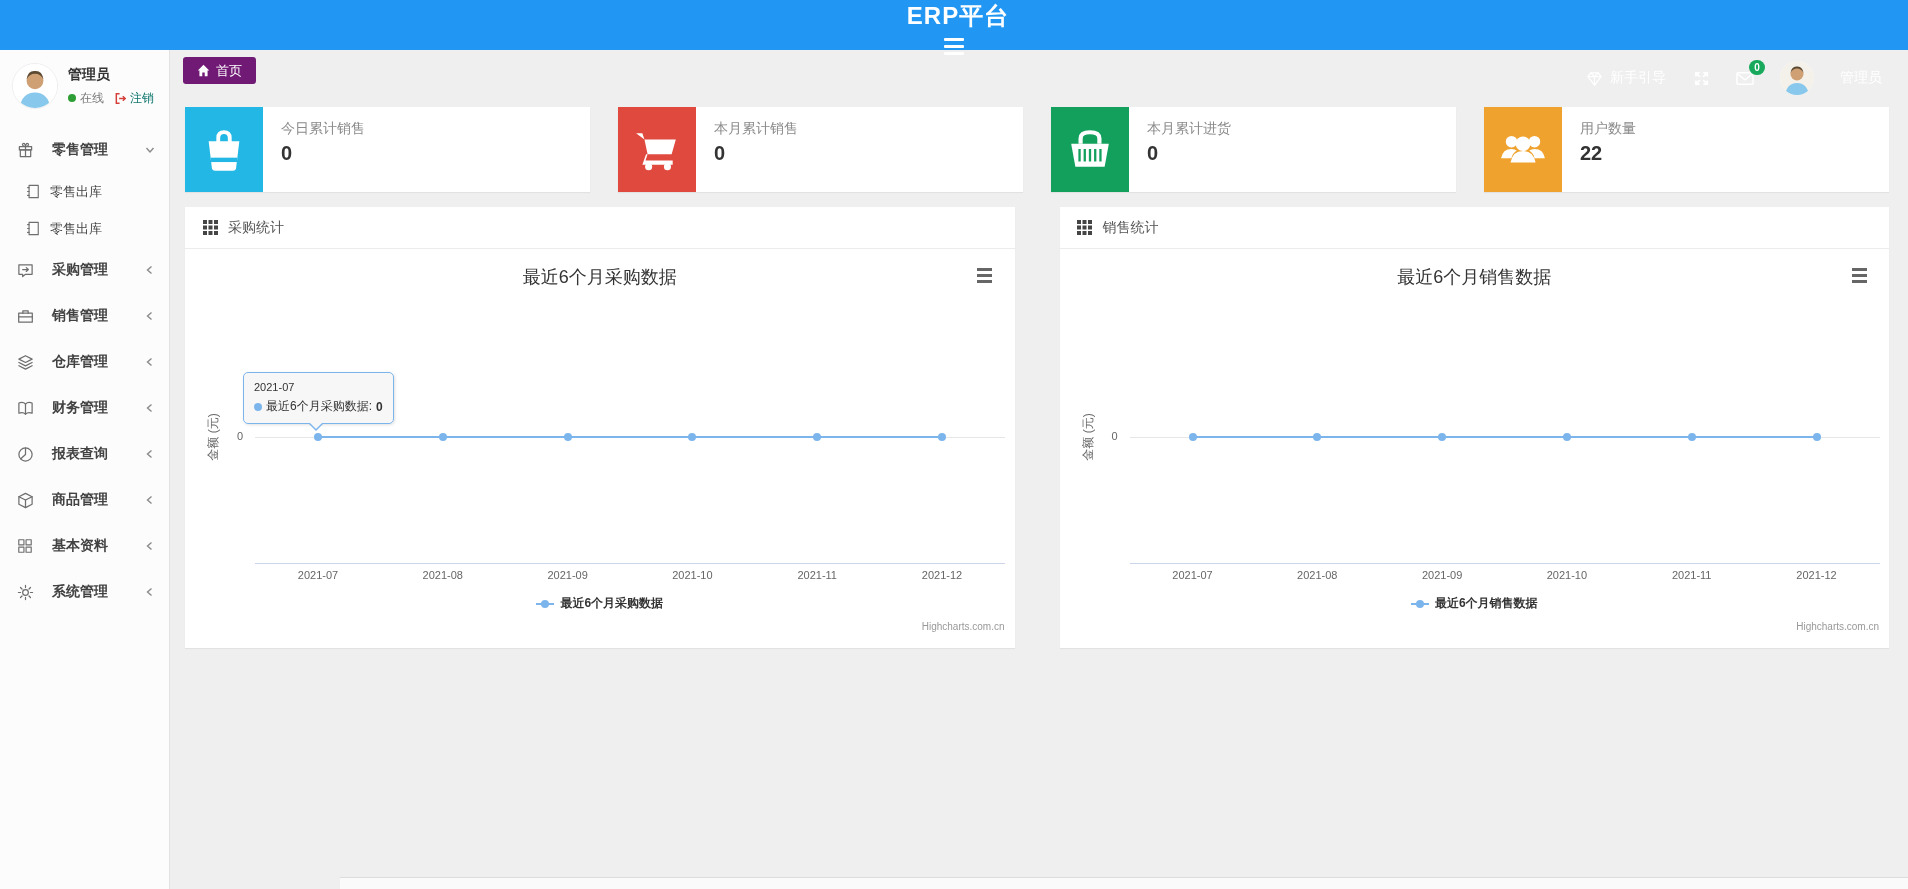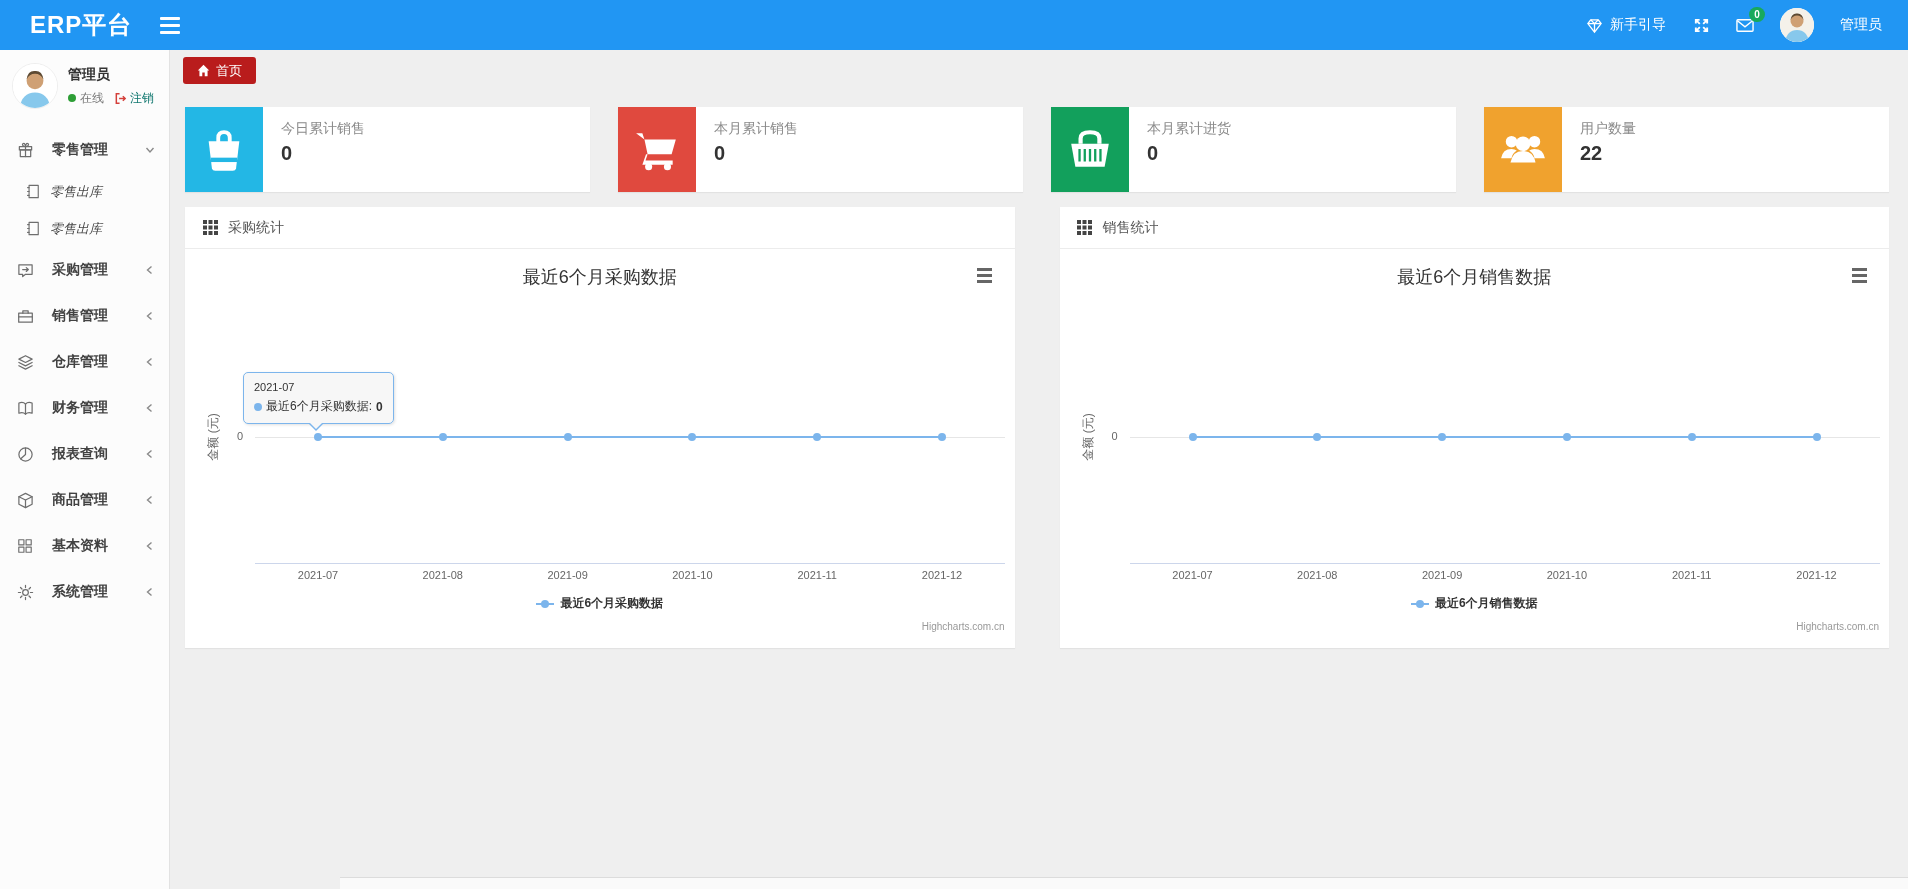--- a/index.html
+++ b/index.html
@@ -1,21 +1,21 @@
 <!DOCTYPE html>
 <html><head>
 <meta charset="utf-8">
 <style>
   * { margin:0; padding:0; box-sizing:border-box; }
   html,body { width:1908px; height:889px; overflow:hidden;
     font-family:"Liberation Sans","DejaVu Sans",sans-serif; background:#efefef; }
 
   
   .navbar { position:fixed; top:0; left:0; right:0; height:50px; background:#2196f3;
-    display:flex; align-items:center; z-index:50; color:#fff; }
+    display:flex; align-items:center; z-index:50; color:#fff;flex-direction:column; }
   .brand { font-size:24px; font-weight:bold; letter-spacing:1px; padding:0 22px 0 30px; }
   .nav-burger { display:flex; flex-direction:column; gap:4px; cursor:pointer; padding:6px; }
   .nav-burger span { width:20px; height:3px; background:#fff; border-radius:1px; }
   .nav-right { margin-left:auto; display:flex; align-items:center; gap:26px; padding-right:26px; }
   .nav-item { display:flex; align-items:center; gap:7px; font-size:14px; cursor:pointer; }
   .mail-wrap { position:relative; cursor:pointer; }
   .badge { position:absolute; top:-9px; right:-11px; min-width:16px; height:15px; padding:0 4px;
     border-radius:8px; background:#18a95c; color:#fff; font-size:10px; line-height:15px;
     text-align:center; font-weight:bold; }
   .avatar { width:34px; height:34px; border-radius:50%; background:#fff; overflow:hidden;
@@ -30,28 +30,28 @@
   .profile-name { font-size:14px; color:#333; font-weight:bold; margin-bottom:6px; }
   .profile-row { display:flex; align-items:center; gap:4px; font-size:12px; color:#777; }
   .dot-online { width:8px; height:8px; border-radius:50%; background:#2d9e36; display:inline-block; }
   .logout-link { display:flex; align-items:center; gap:3px; cursor:pointer; margin-left:6px; color:#0f766e;text-align:right; }
   .menu { list-style:none; margin-top:4px; }
   .menu-item { display:flex; align-items:center; gap:18px; height:46px; padding:0 14px 0 16px;
     font-size:14px; color:#424242; font-weight:bold; cursor:pointer; }
   .menu-item .chev { margin-left:auto; }
   .submenu { list-style:none; }
   .submenu-item { display:flex; align-items:center; gap:8px; height:37px; padding-left:24px;
-    font-size:13px; color:#454545; cursor:pointer;font-style:italic; }
+    font-size:13px; color:#454545; cursor:pointer; }
   .mi-icon { width:18px; height:18px; flex:none; display:flex; align-items:center; justify-content:center; }
 
   
   .content { position:absolute; top:50px; left:170px; right:0; bottom:0; background:#efefef; }
   .tabbar { height:34px; padding:7px 0 0 13px; }
   .tab { display:inline-flex; align-items:center; gap:6px; height:27px; padding:0 14px;
-    background:#b91c1c; color:#fff; font-size:13px; border-radius:3px; cursor:pointer; }
+    background:#701a75; color:#fff; font-size:13px; border-radius:3px; cursor:pointer; }
 
   .cards { display:flex; gap:28px; margin:23px 19px 0 15px; height:85px;justify-content:center; }
   .card { flex:1; background:#fff; display:flex; box-shadow:0 1px 1px rgba(0,0,0,.05); }
   .card-icon { width:78px; height:85px; flex:none; display:flex; align-items:center; justify-content:center; }
   .card-body { padding:13px 0 0 18px; }
   .card-label { font-size:14px; color:#8a8a8a; margin-bottom:4px; }
   .card-value { font-size:20px; font-weight:bold; color:#333; }
 
   .panels { display:flex; gap:45px; margin:15px 19px 0 15px; height:441px; }
   .panel { flex:1; background:#fff; box-shadow:0 1px 1px rgba(0,0,0,.05); }

